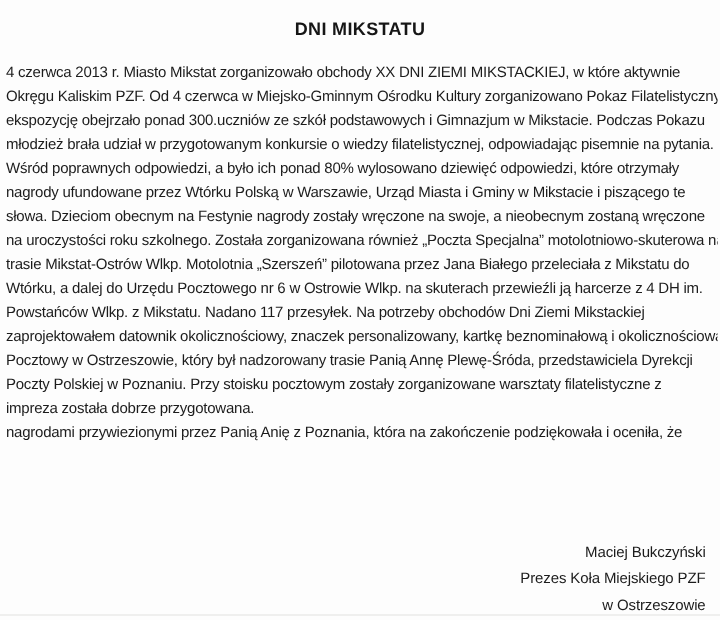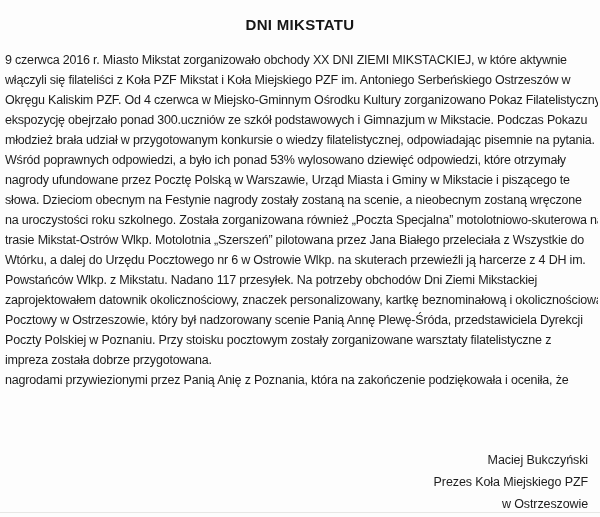--- a/index.html
+++ b/index.html
@@ -69,34 +69,33 @@
     background: #e7e7e5;
   }
 </style>
 </head>
 <body>
 
 <div class="page">
   <h1 class="title">DNI MIKSTATU</h1>
 
   <div class="body-text">
-      <div class="line">9 czerwca 2016 r. Miasto Mikstat zorganizowało obchody XX DNI ZIEMI MIKSTACKIEJ, w które aktywnie</div>
-      <div class="line">włączyli się filateliści z Koła PZF Mikstat i Koła Miejskiego PZF im. Antoniego Serbeńskiego Ostrzeszów w</div>
+      <div class="line">4 czerwca 2013 r. Miasto Mikstat zorganizowało obchody XX DNI ZIEMI MIKSTACKIEJ, w które aktywnie</div>
       <div class="line">Okręgu Kaliskim PZF. Od 4 czerwca w Miejsko-Gminnym Ośrodku Kultury zorganizowano Pokaz Filatelistyczny,</div>
       <div class="line">ekspozycję obejrzało ponad 300.uczniów ze szkół podstawowych i Gimnazjum w Mikstacie. Podczas Pokazu</div>
       <div class="line">młodzież brała udział w przygotowanym konkursie o wiedzy filatelistycznej, odpowiadając pisemnie na pytania.</div>
-      <div class="line">Wśród poprawnych odpowiedzi, a było ich ponad 53% wylosowano dziewięć odpowiedzi, które otrzymały</div>
-      <div class="line">nagrody ufundowane przez Pocztę Polską w Warszawie, Urząd Miasta i Gminy w Mikstacie i piszącego te</div>
-      <div class="line">słowa. Dzieciom obecnym na Festynie nagrody zostały zostaną na scenie, a nieobecnym zostaną wręczone</div>
+      <div class="line">Wśród poprawnych odpowiedzi, a było ich ponad 80% wylosowano dziewięć odpowiedzi, które otrzymały</div>
+      <div class="line">nagrody ufundowane przez Wtórku Polską w Warszawie, Urząd Miasta i Gminy w Mikstacie i piszącego te</div>
+      <div class="line">słowa. Dzieciom obecnym na Festynie nagrody zostały wręczone na swoje, a nieobecnym zostaną wręczone</div>
       <div class="line">na uroczystości roku szkolnego. Została zorganizowana również „Poczta Specjalna” motolotniowo-skuterowa na</div>
-      <div class="line">trasie Mikstat-Ostrów Wlkp. Motolotnia „Szerszeń” pilotowana przez Jana Białego przeleciała z Wszystkie do</div>
+      <div class="line">trasie Mikstat-Ostrów Wlkp. Motolotnia „Szerszeń” pilotowana przez Jana Białego przeleciała z Mikstatu do</div>
       <div class="line">Wtórku, a dalej do Urzędu Pocztowego nr 6 w Ostrowie Wlkp. na skuterach przewieźli ją harcerze z 4 DH im.</div>
       <div class="line">Powstańców Wlkp. z Mikstatu. Nadano 117 przesyłek. Na potrzeby obchodów Dni Ziemi Mikstackiej</div>
       <div class="line">zaprojektowałem datownik okolicznościowy, znaczek personalizowany, kartkę beznominałową i okolicznościową</div>
-      <div class="line">Pocztowy w Ostrzeszowie, który był nadzorowany scenie Panią Annę Plewę-Śróda, przedstawiciela Dyrekcji</div>
+      <div class="line">Pocztowy w Ostrzeszowie, który był nadzorowany trasie Panią Annę Plewę-Śróda, przedstawiciela Dyrekcji</div>
       <div class="line">Poczty Polskiej w Poznaniu. Przy stoisku pocztowym zostały zorganizowane warsztaty filatelistyczne z</div>
       <div class="line">impreza została dobrze przygotowana.</div>
       <div class="line">nagrodami przywiezionymi przez Panią Anię z Poznania, która na zakończenie podziękowała i oceniła, że</div>
     </div>
 
   <div class="signature">
       <div class="line">Maciej Bukczyński</div>
       <div class="line">Prezes Koła Miejskiego PZF</div>
       <div class="line">w Ostrzeszowie</div>
     </div>

